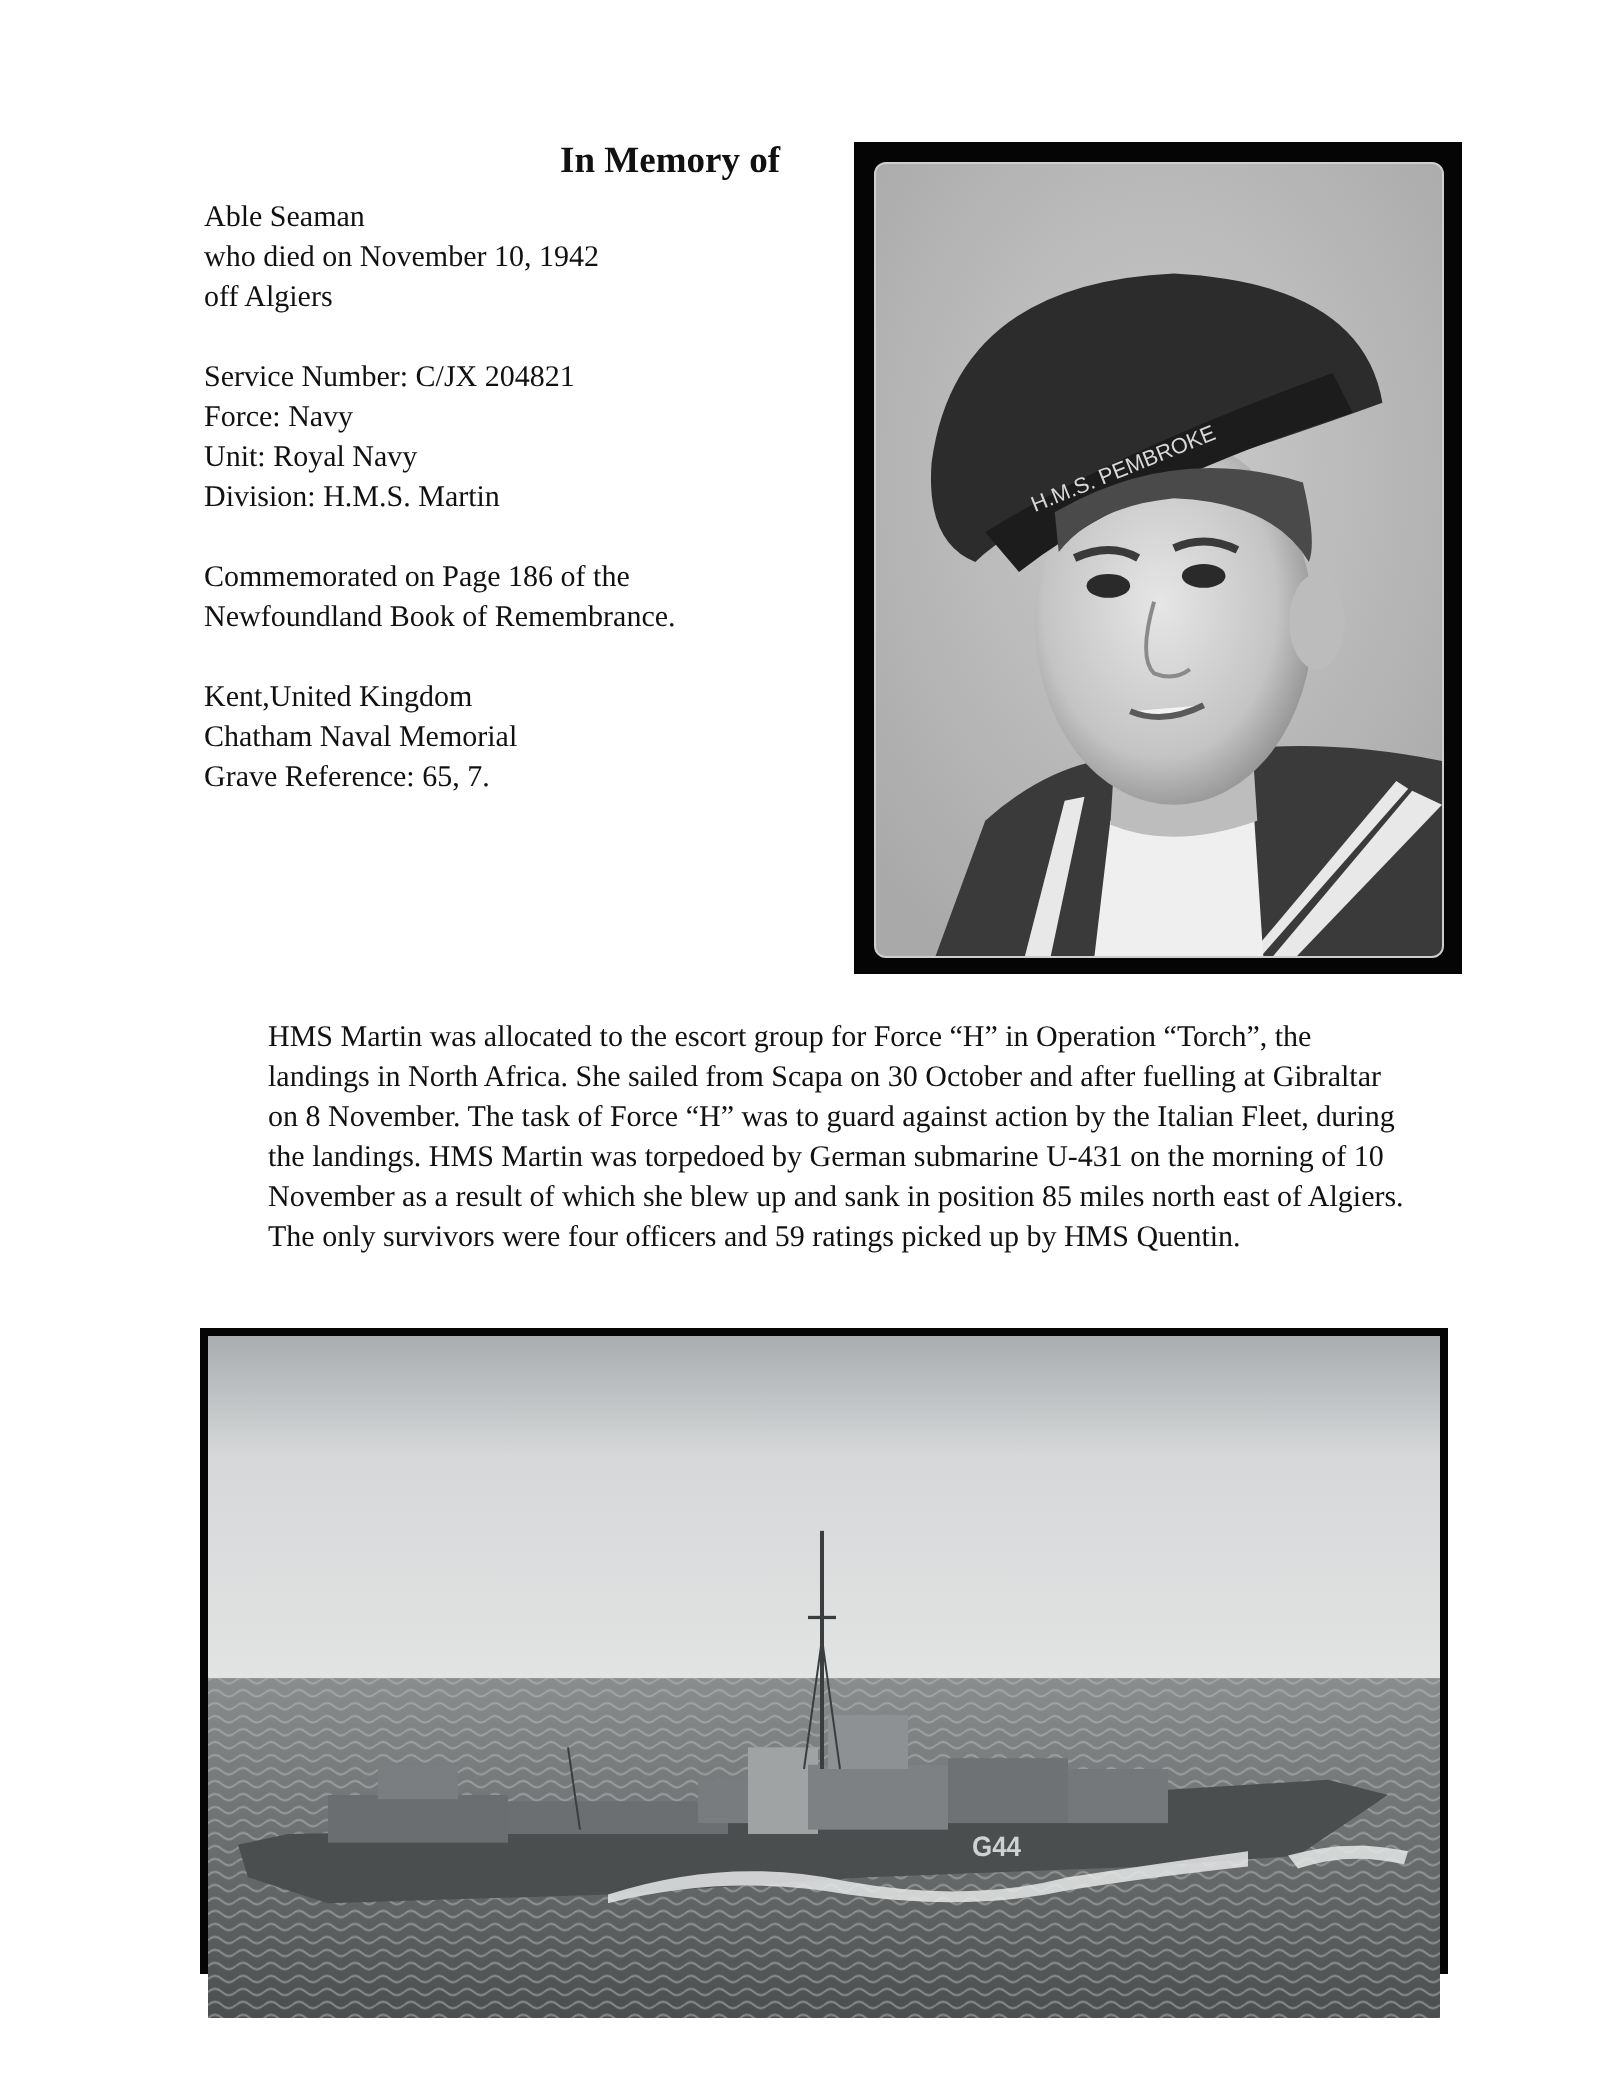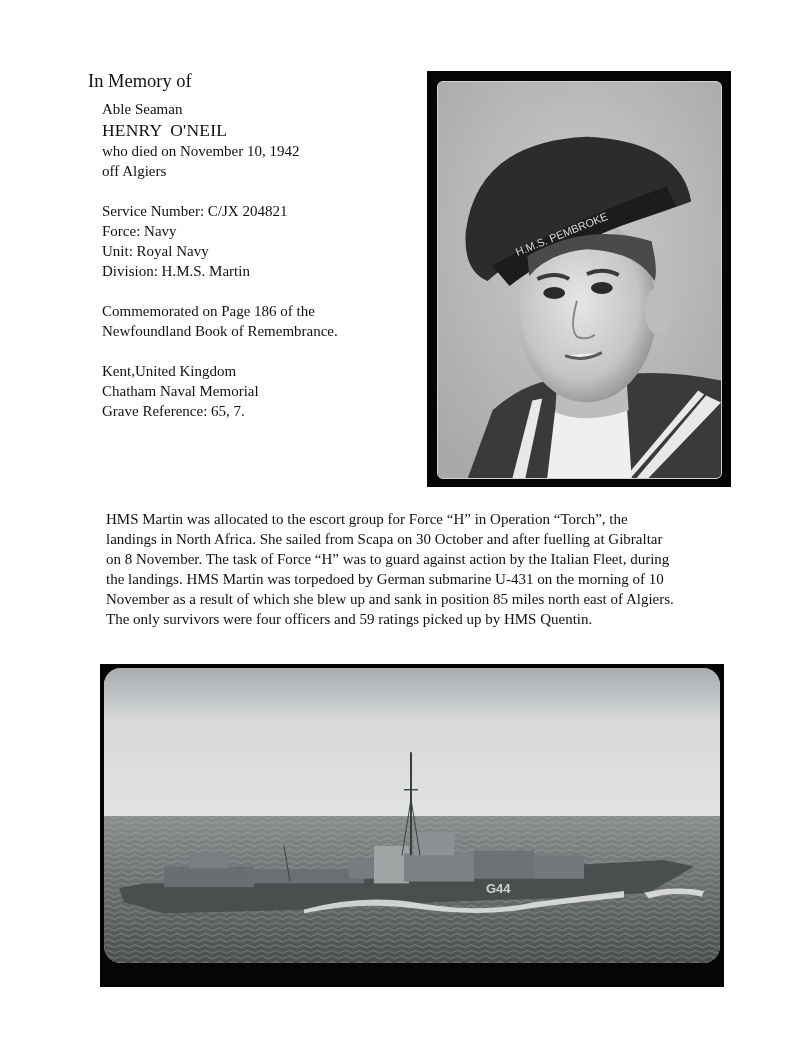--- a/index.html
+++ b/index.html
@@ -10,25 +10,25 @@
     body {
       width: 800px;
       height: 1050px;
       position: relative;
       overflow: hidden;
       font-family: "Liberation Serif", "DejaVu Serif", serif;
       color: #111111;
     }
     .memory-title {
       position: absolute;
-      left: 88px;
+      left: 100px;
       width: 290px;
       top: 70px;
-      text-align: left;
-      font-weight: normal;
+      text-align: right;
+      font-weight: bold;
       font-size: 18.5px;
       line-height: 22px;
     }
     .info-block {
       position: absolute;
       left: 102px;
       top: 99px;
       width: 320px;
       font-size: 15px;
       line-height: 20px;
@@ -67,51 +67,49 @@
 
     
     .narrative {
       position: absolute;
       left: 106px;
       top: 509px;
       width: 650px;
       font-size: 15px;
       line-height: 20px;
     }
-    .narrative .line { display: block; white-space: nowrap; }
+    .narrative .line { display: block; white-space: nowrap; margin-left: 28px; }
 
     
     .ship-frame {
       position: absolute;
       left: 100px;
       top: 664px;
       width: 624px;
       height: 323px;
       background: #050505;
     }
     .ship-photo {
       position: absolute;
       left: 4px;
       top: 4px;
       width: 616px;
-      height: 295px;
+      height: 341px;
       overflow: hidden;
       background: #cfd2d4;
-      border-radius: 17px;
     }
     .ship-photo svg { display: block; width: 100%; height: 100%; }
   </style>
 </head>
 <body>
 
 <div class="memory-title">In Memory of</div>
 
 <div class="info-block">
   <span class="line">Able Seaman</span>
-  <span class="line name">HENRY  O'NEIL</span>
   <span class="line">who died on November 10, 1942</span>
   <span class="line">off Algiers</span>
   <span class="gap"></span>
   <span class="line">Service Number: C/JX 204821</span>
   <span class="line">Force: Navy</span>
   <span class="line">Unit: Royal Navy</span>
   <span class="line">Division: H.M.S. Martin</span>
   <span class="gap"></span>
   <span class="line">Commemorated on Page 186 of the</span>
   <span class="line">Newfoundland Book of Remembrance.</span>

